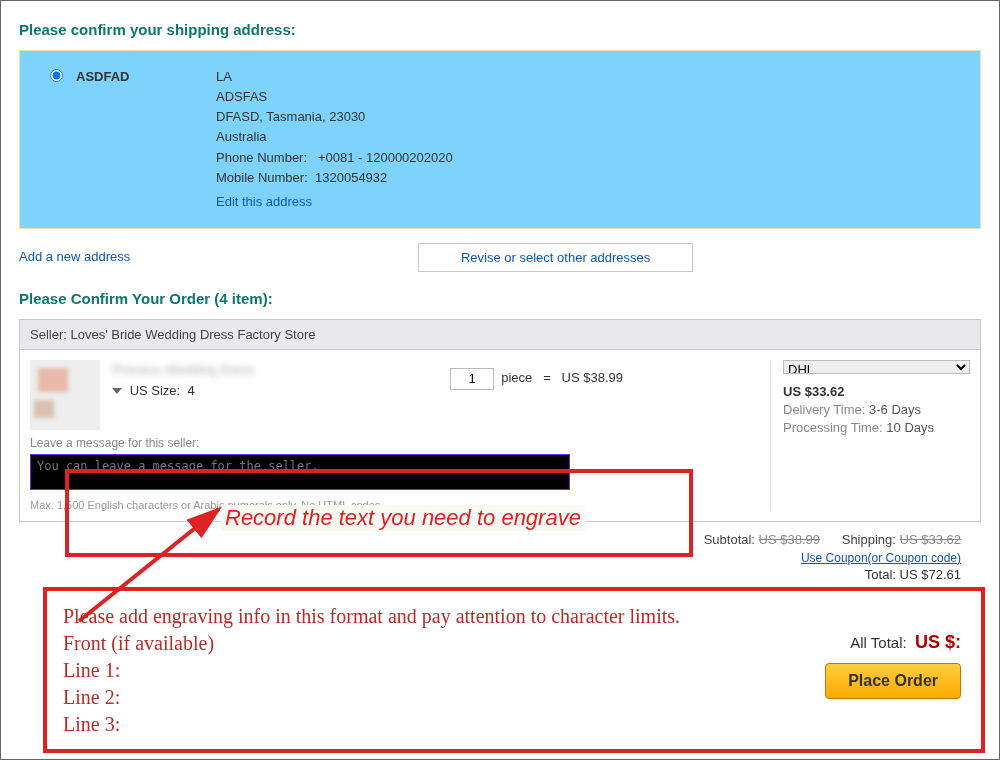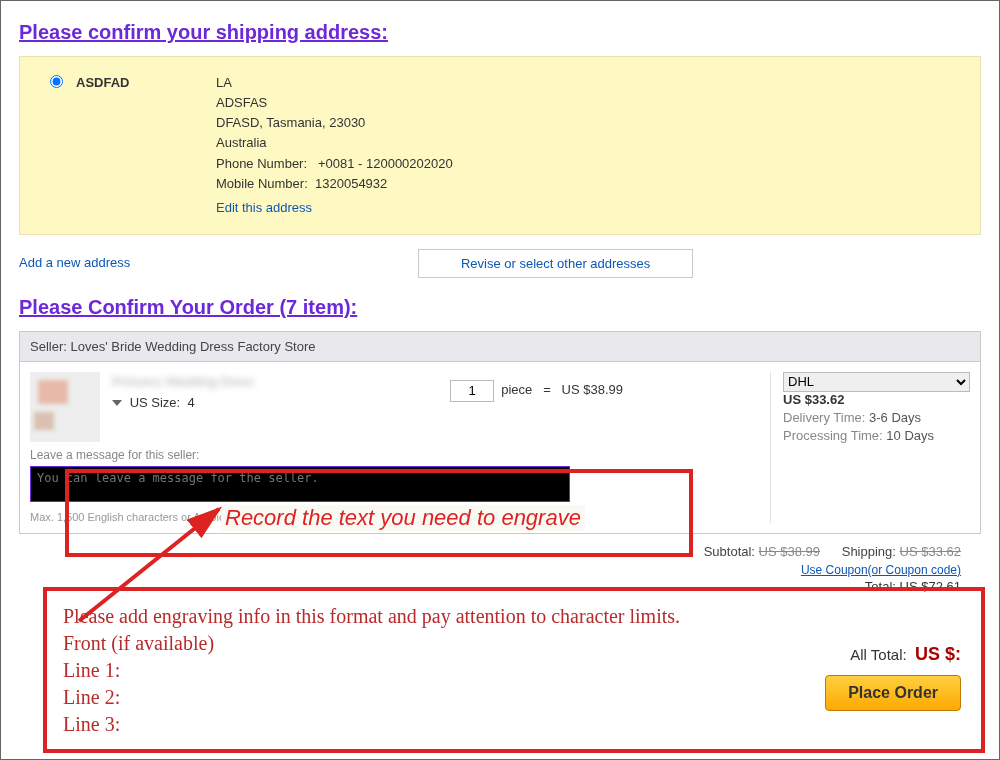--- a/index.html
+++ b/index.html
@@ -10,27 +10,26 @@
     color: #333;
     width: 1000px;
     height: 760px;
     position: relative;
     overflow: hidden;
     border: 1px solid #666;
   }
   .page { padding: 14px 18px; }
   .section-title {
     font-weight: bold;
-    font-size: 20px;
+    font-size: 15px;
     margin: 6px 0 12px 0;
-    color: #6d28d9;
-    text-decoration: underline;
+    color: #0f766e;
   }
   .address-card {
-    background: #fef9c3;
+    background: #7dd3fc;
     border: 1px solid #e9e2b2;
     padding: 16px 20px 16px 30px;
     margin-bottom: 14px;
   }
   .addr-row { display: flex; }
   .addr-radio-col { width: 26px; padding-top: 2px; }
   .addr-name { width: 140px; font-weight: bold; font-size: 13px; padding-top: 2px; }
   .addr-lines { font-size: 13px; line-height: 1.55; color: #333; }
   .addr-lines .link { color: #0b57b8; text-decoration: none; cursor: pointer; margin-top: 4px; display: inline-block; }
   .addr-actions {
@@ -131,24 +130,24 @@
     vertical-align: middle;
   }
   .order-right {
     width: 200px;
     border-left: 1px solid #e2e2e2;
     padding-left: 12px;
     font-size: 13px;
   }
   .ship-select {
     width: 100%;
-    height: 20px;
+    height: 14px;
     border: 1px solid #bbb;
     font-size: 13px;
-    margin-bottom: 0;
+    margin-bottom: 10px;
   }
   .meta-line { margin: 3px 0; color: #555; }
   .meta-line .lbl { color: #888; }
   .msg-box {
     margin-top: 18px;
     position: relative;
   }
   .msg-label { font-size: 12px; color: #888; margin-bottom: 4px; }
   .msg-text {
     width: 540px; height: 36px;
@@ -262,21 +261,21 @@
     </div>
   </div>
 
   <div class="addr-actions">
     <a class="link">Add a new address</a>
     <div class="revise-wrap">
       <button class="revise-btn">Revise or select other addresses</button>
     </div>
   </div>
 
-  <div class="section-title">Please Confirm Your Order (7 item):</div>
+  <div class="section-title">Please Confirm Your Order (4 item):</div>
 
   <div class="order-block">
     <div class="seller-bar">Seller: Loves' Bride Wedding Dress Factory Store</div>
 
     <div class="order-body">
       <div class="order-left">
         <div class="thumb"></div>
         <div class="prod-meta">
           <div class="blurred">Princess Wedding Dress</div>
           <div>

